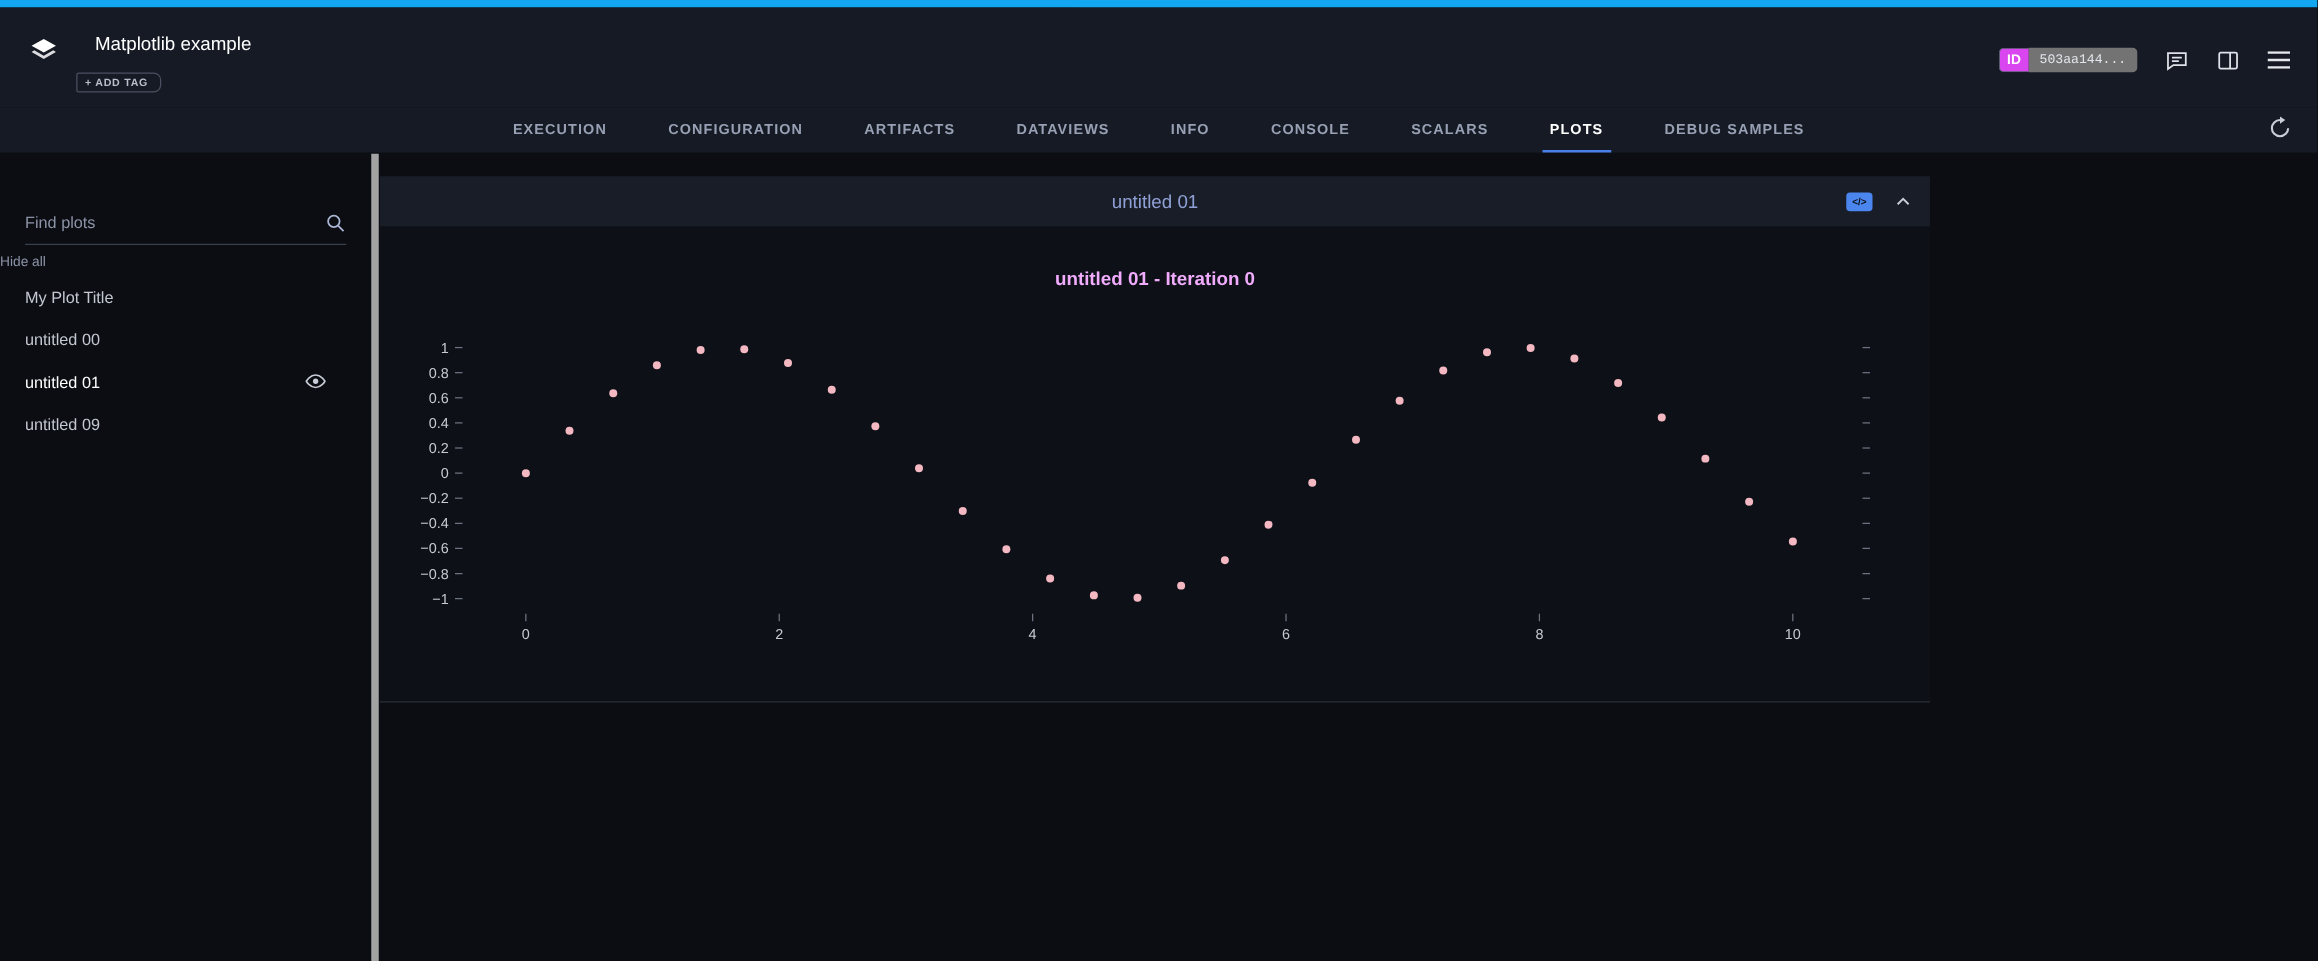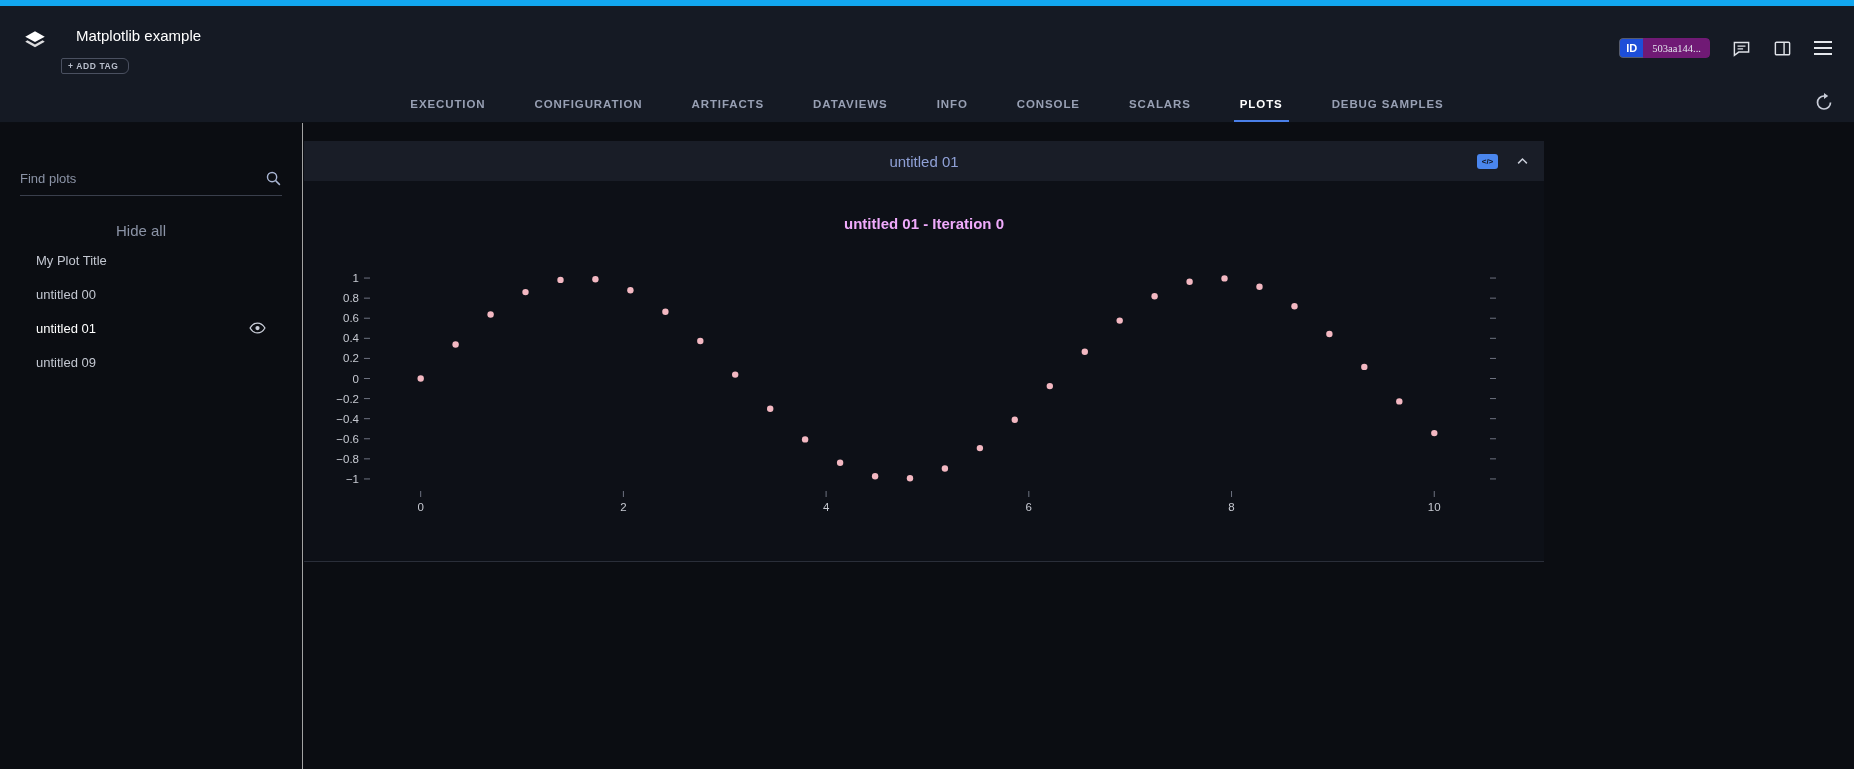--- a/index.html
+++ b/index.html
@@ -28,45 +28,45 @@
   .add-tag {
     margin-top:14px; display:inline-block;
     font-size:8.5px; font-weight:700; letter-spacing:.6px;
     color:#b9bfcc; background:transparent;
     border:1px solid #4a5060; border-radius:2px 6px 6px 2px;
     padding:2px 9px 2px 6px; cursor:pointer;
     font-family:"Liberation Sans", sans-serif;
   }
   .header-right { position:absolute; right:22px; top:32px; display:flex; align-items:center; gap:22px; }
   .id-chip { display:flex; align-items:stretch; height:20px; border-radius:4px; overflow:hidden; font-size:11px; cursor:pointer; }
-  .id-label { background:#1d4ed8; color:#fff; font-weight:700; display:flex; align-items:center; padding:0 6px; border:1px solid #555b6c; border-right:none; border-radius:4px 0 0 4px; }
-  .id-value { background:#701a75; color:#e2e5ec; display:flex; align-items:center; padding:0 9px; font-family:Liberation Serif, serif; font-size:10.5px; border-radius:0 4px 4px 0;text-align:center; }
+  .id-label { background:#d946ef; color:#fff; font-weight:700; display:flex; align-items:center; padding:0 6px; border:1px solid #555b6c; border-right:none; border-radius:4px 0 0 4px; }
+  .id-value { background:#737373; color:#e2e5ec; display:flex; align-items:center; padding:0 9px; font-family:Liberation Mono, monospace; font-size:10.5px; border-radius:0 4px 4px 0;text-align:center; }
   .hdr-icon { background:none; border:none; cursor:pointer; display:flex; align-items:center; }
   
   .tab-bar { position:relative; height:37px; background:#151a24; border-bottom:1px solid rgba(0,0,0,.45); }
   .tabs { display:flex; justify-content:center; height:100%; gap:19px; }
   .tab {
     padding:0 15px; display:flex; align-items:center; position:relative;
     color:#98a0b4; font-size:11.5px; font-weight:600; letter-spacing:.9px;
     background:none; border:none; cursor:pointer;
     font-family:"Liberation Sans", sans-serif;
   }
   .tab.active { color:#ffffff; }
   .tab.active::after { content:""; position:absolute; left:9px; right:9px; bottom:0; height:2px; background:#4a7fe8; }
   .refresh-btn { position:absolute; right:20px; top:50%; transform:translateY(-50%); background:none; border:none; cursor:pointer; }
   
   .content { display:flex; height:646px; }
-  .sidebar { width:303px; min-width:303px; border-right:1px solid #a3a3a3; position:relative; }
+  .sidebar { width:303px; min-width:303px; border-right:6px solid #a3a3a3; position:relative; }
   .search-row { margin:46px 20px 0 20px; position:relative; border-bottom:1px solid #3a3f4c; padding-bottom:8px; }
   .search-input { background:transparent; border:none; outline:none; color:#cfd3dc; font-size:13px; width:calc(100% - 26px); font-family:"Liberation Sans", sans-serif; }
   .search-input::placeholder { color:#8b93a6; }
   .search-icon { position:absolute; right:0; top:1px; cursor:pointer; }
-  .hide-all { text-align:center; margin:26px 20px 0 0; color:#8b93a6; font-size:15px; cursor:pointer; }
+  .hide-all { text-align:left; margin:8px 20px 0 0; color:#8b93a6; font-size:11px; cursor:pointer; }
   .plot-list { margin-top:4px; }
-  .plot-item { position:relative; padding:9px 36px; font-size:13px; color:#c3c7d1; cursor:pointer; height:34px; display:flex; align-items:center; }
+  .plot-item { position:relative; padding:9px 20px; font-size:13px; color:#c3c7d1; cursor:pointer; height:34px; display:flex; align-items:center; }
   .plot-item.selected { color:#ffffff; }
   .eye { position:absolute; right:36px; top:50%; transform:translateY(-50%); cursor:pointer; display:flex; }
   
   .main { flex:1; padding-top:18px; }
   .plot-widget { width:1240px; margin-left:1px; background:#0d1017; border-bottom:1px solid #2a2e39; }
   .widget-header { height:40px; background:#191d27; position:relative; display:flex; align-items:center; }
   .widget-title { position:absolute; left:0; right:0; text-align:center; color:#8fa0d6; font-size:15px; font-weight:500; }
   .widget-actions { position:absolute; right:14px; display:flex; align-items:center; gap:17px; }
   .code-chip { width:21px; height:15px; background:#4a86ee; border-radius:3px; display:flex; align-items:center; justify-content:center; color:#0d1017; font-size:8px; font-weight:700; cursor:pointer; border:none; }
   .collapse-btn { background:none; border:none; cursor:pointer; display:flex; }

